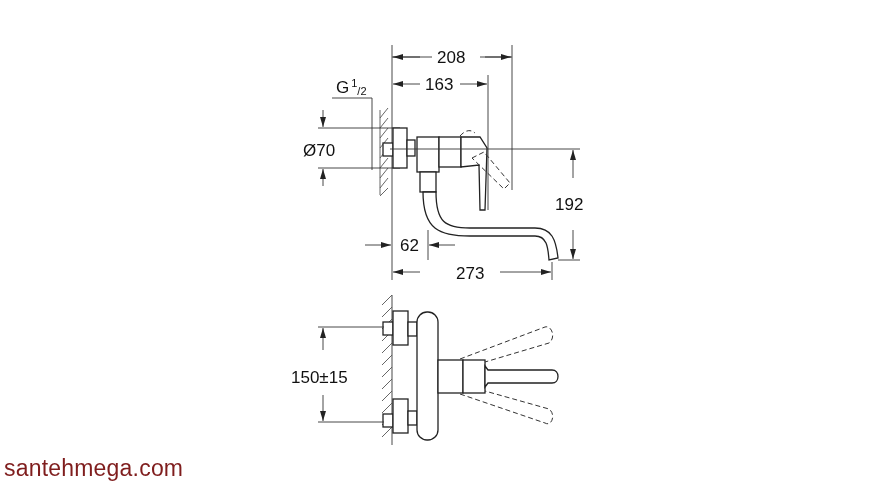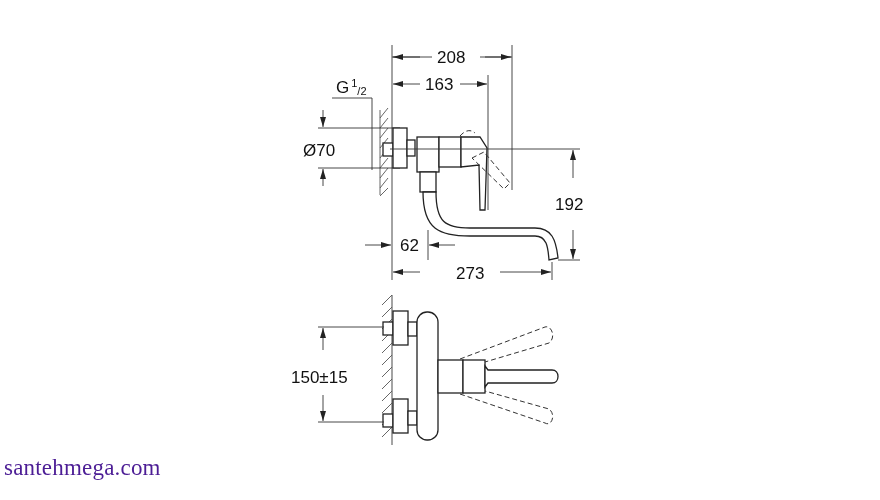--- a/index.html
+++ b/index.html
@@ -1,20 +1,20 @@
 <!DOCTYPE html>
 <html><head>
   <meta charset="utf-8">
   <style>
     html, body { margin: 0; padding: 0; background: #ffffff; }
     body { width: 880px; height: 500px; position: relative; overflow: hidden; font-family: "Liberation Sans", sans-serif; }
     #drawing { position: absolute; left: 0; top: 0; width: 880px; height: 500px; }
     .dim-text { font-family: "Liberation Sans", sans-serif; font-size: 17px; fill: #111; }
     .sup { font-size: 11px; }
-    .watermark { position: absolute; left: 4px; top: 455px; font-size: 23px; color: #4c1d95; font-family: Liberation Serif, serif; letter-spacing: 0.2px; }
+    .watermark { position: absolute; left: 4px; top: 455px; font-size: 23px; color: #7f1d1d; font-family: Liberation Sans, sans-serif; letter-spacing: 0.2px; }
     .thin { stroke: #333; stroke-width: 0.9; fill: none; }
     .dash { stroke: #333; stroke-width: 1; fill: none; stroke-dasharray: 5 3; }
     .body { stroke: #222; stroke-width: 1.3; fill: #fff; }
     .hatch { stroke: #555; stroke-width: 0.9; }
   </style>
 </head>
 <body>
 
 <svg id="drawing" viewBox="0 0 880 500" xmlns="http://www.w3.org/2000/svg">
   <defs>

